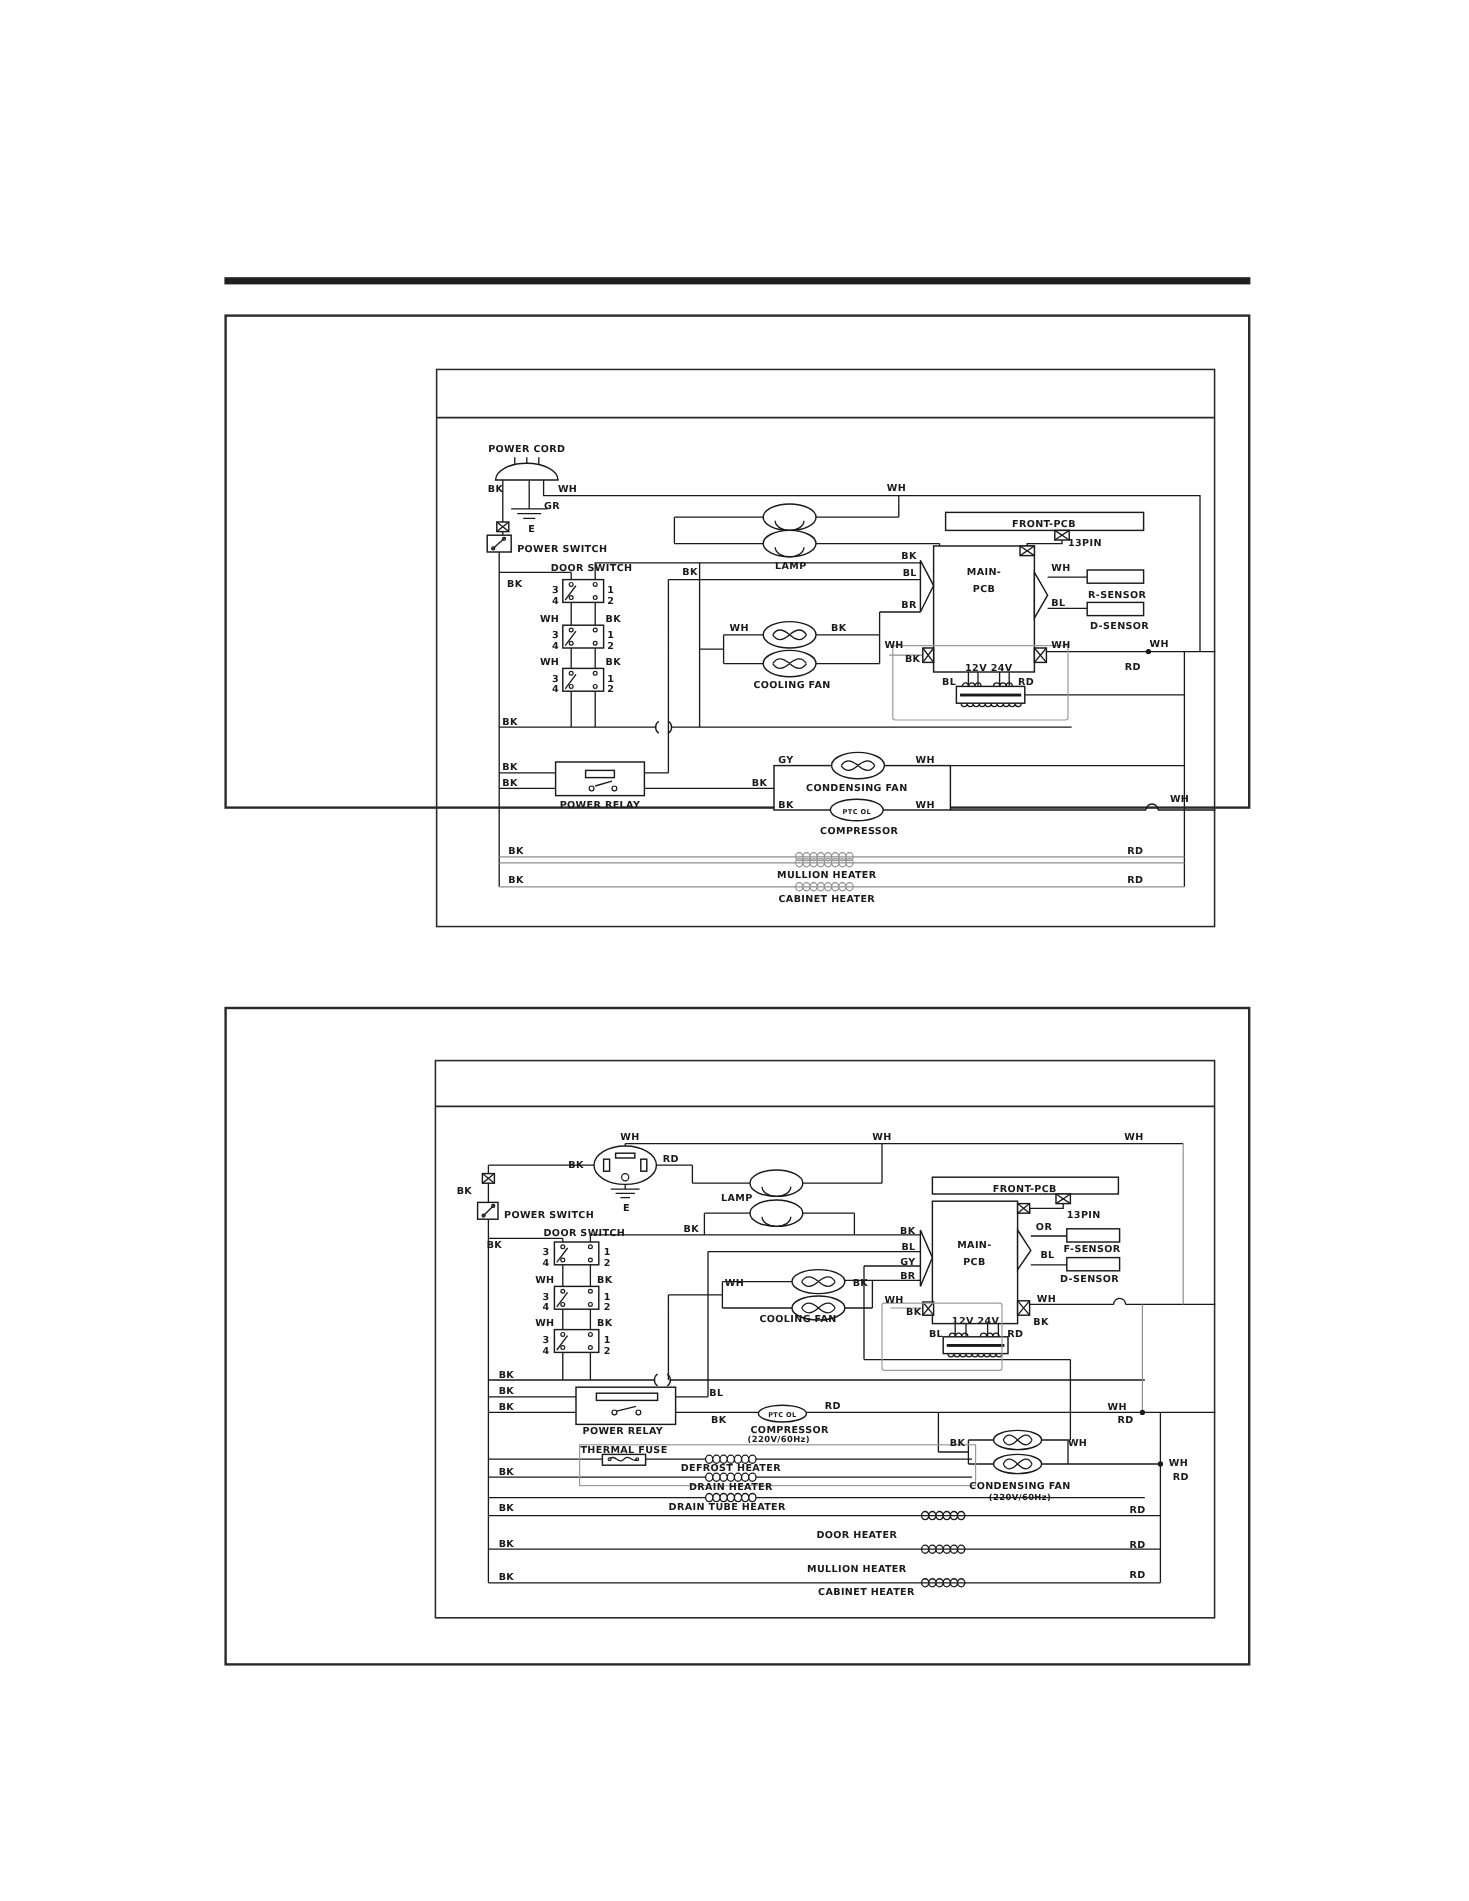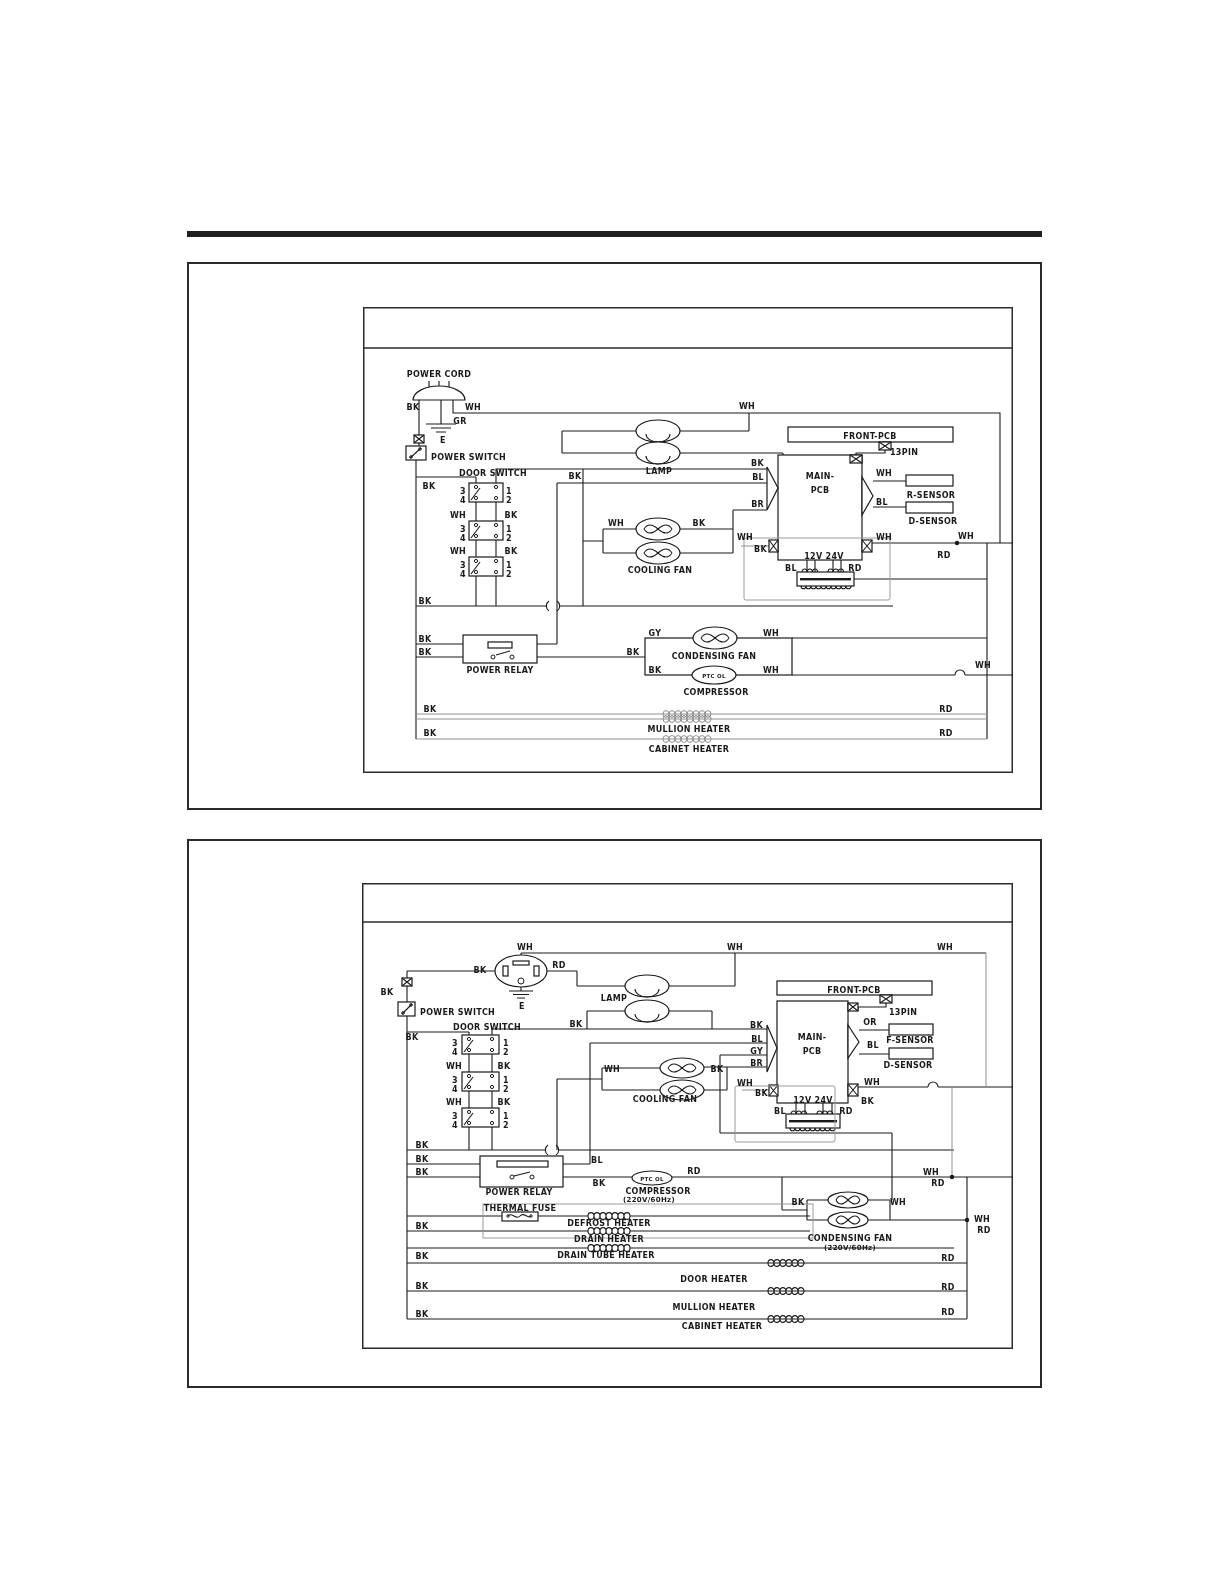--- a/index.html
+++ b/index.html
@@ -1,20 +1,20 @@
 <!DOCTYPE html>
 <html><head>
 <meta charset="utf-8">
 <style>
   html,body{margin:0;padding:0;background:#fff;}
   .page{position:relative;width:1224px;height:1584px;background:#ffffff;overflow:hidden;
         font-family:"DejaVu Sans",sans-serif;}
   .top-rule{position:absolute;left:187px;top:231px;width:855px;height:6px;background:#1f1f1f;}
   .panel{position:absolute;left:187px;width:855px;background:#fff;border:2px solid #2a2a2a;box-sizing:border-box;}
-  .panel1{top:262px;height:548px;text-align:center;}
+  .panel1{top:262px;height:412px;text-align:center;}
   .panel2{top:839px;height:549px;}
   .dsvg{position:absolute;}
   .dsvg1{left:174px;top:43px;}
   .dsvg2{left:173px;top:42px;}
   svg text{font-family:"DejaVu Sans",sans-serif;font-weight:700;fill:#1a1a1a;letter-spacing:.3px;}
   .w{stroke:#1a1a1a;stroke-width:1.1;fill:none;}
   .wg{stroke:#8f8f8f;stroke-width:1;fill:none;}
   .bx{stroke:#1a1a1a;stroke-width:1.2;fill:#ffffff;}
   .frame{stroke:#2a2a2a;stroke-width:1.5;fill:none;}
   .term{stroke:#1a1a1a;stroke-width:1;fill:#ffffff;}

